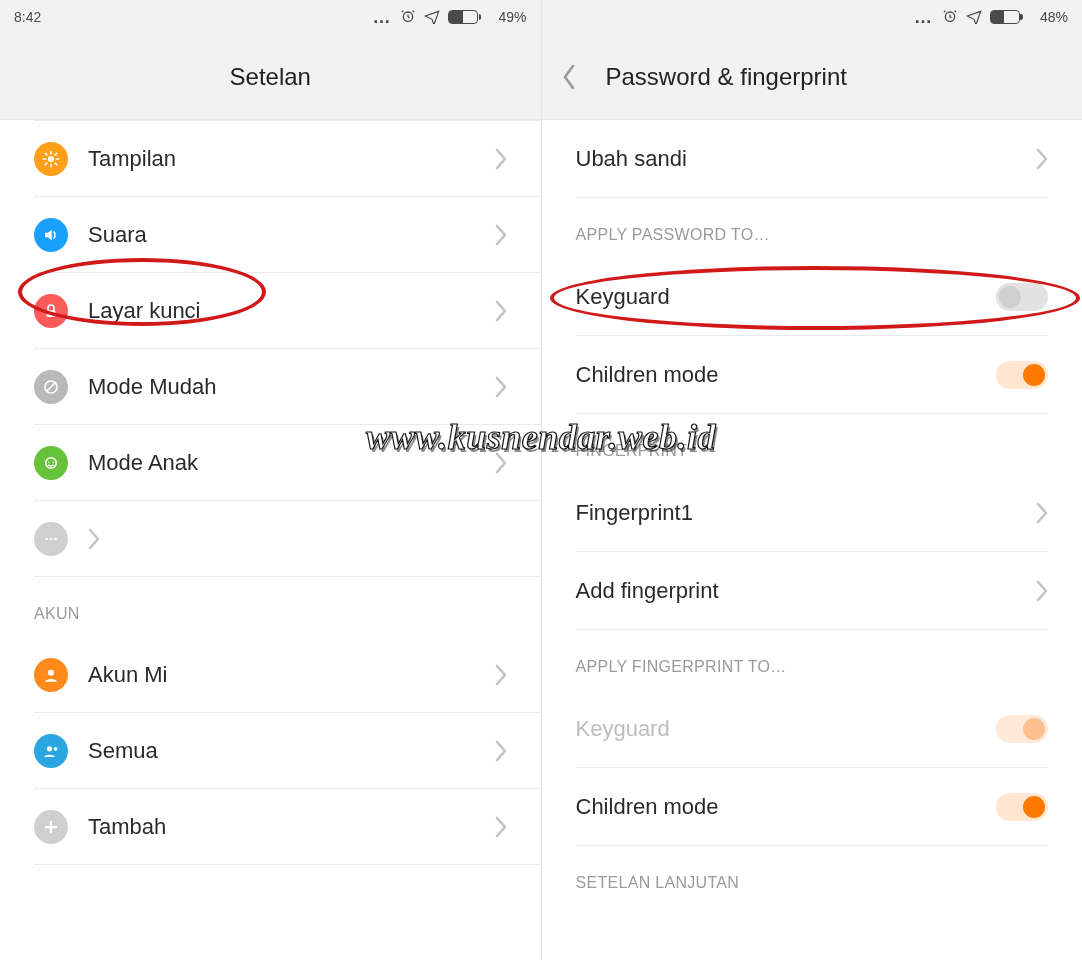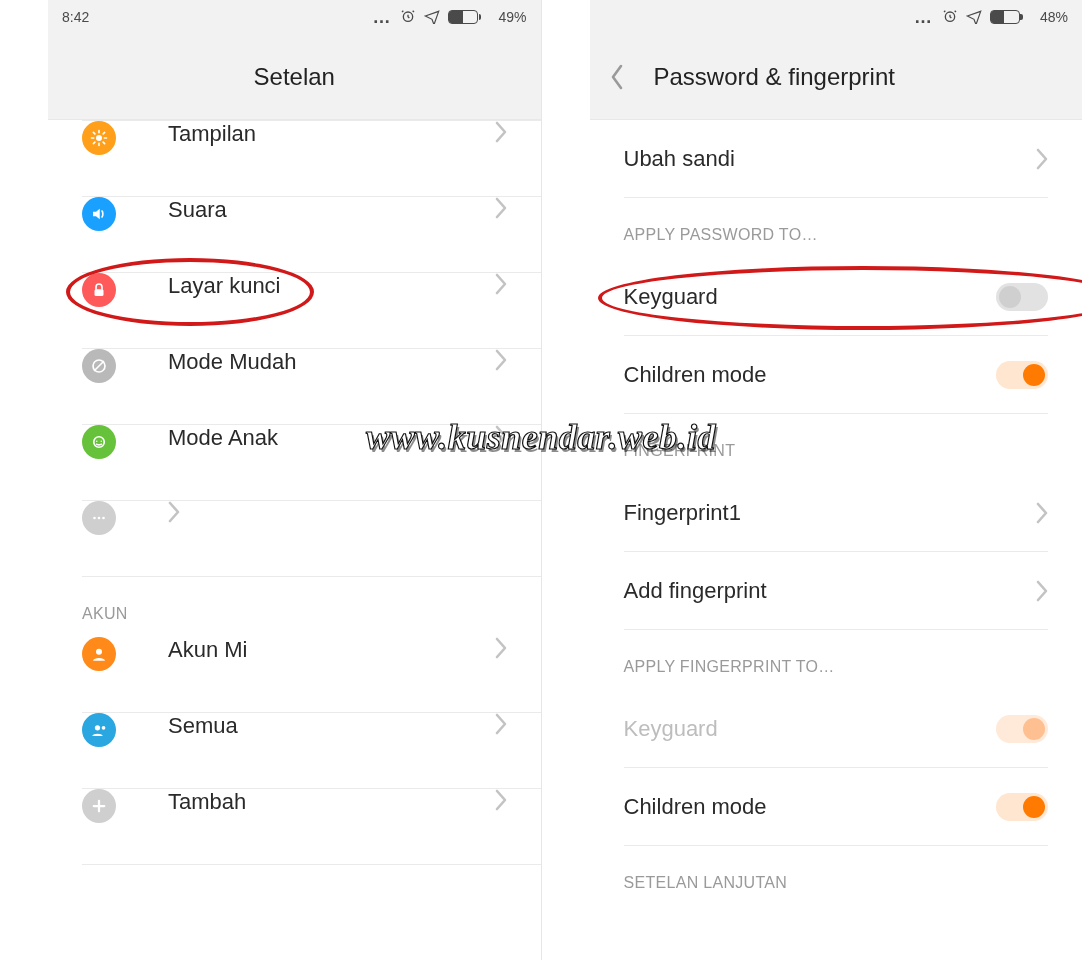--- a/index.html
+++ b/index.html
@@ -1,18 +1,18 @@
 <!DOCTYPE html>
 <html><head>
 <meta charset="utf-8">
 <style>
   * { box-sizing: border-box; margin: 0; padding: 0; }
   html, body { font-family: -apple-system, "Helvetica Neue", Arial, sans-serif; background: #fff; }
   .stage { width: 1082px; height: 960px; position: relative; display: flex; background: #fff; }
-  .phone { flex: 1; height: 100%; background: #fff; position: relative; overflow: hidden; margin-left: 48px; }
+  .phone { flex: 1; height: 100%; background: #fff; position: relative; overflow: hidden; }
   .phone:first-child { border-right: 1px solid #e6e6e6; }
 
   
   .statusbar {
     height: 34px; background: #f2f2f2; display: flex; align-items: center;
     justify-content: space-between; padding: 0 14px; font-size: 14px; color: #4a4a4a;
   }
   .statusbar .right { display: flex; align-items: center; gap: 8px; }
   .dots { letter-spacing: 2px; font-weight: bold; font-size: 18px; }
   .batt { display: flex; align-items: center; gap: 20px; }
@@ -34,22 +34,22 @@
   .titlebar.left-title { justify-content: flex-start; padding-left: 20px; gap: 12px; }
   .titlebar .back {
     position: relative; margin-right: 18px; width: 14px; height: 26px;
   }
   .titlebar .back svg { width: 14px; height: 26px; }
   .titlebar h1 { font-size: 24px; font-weight: 500; color: #222; }
 
   
   .list { padding: 0 0 0 34px; }
   .row {
-    display: flex; align-items: flex-start; height: 76px; position: relative;
-    border-bottom: 1px solid #eaeaea; padding-right: 34px; gap: 32px;
+    display: flex; align-items: center; height: 76px; position: relative;
+    border-bottom: 1px solid #eaeaea; padding-right: 34px;
   }
   .row .icn {
     width: 34px; height: 34px; border-radius: 50%; margin-right: 20px;
     display: flex; align-items: center; justify-content: center; flex-shrink: 0;
   }
   .row .label { font-size: 22px; color: #2a2a2a; flex: 1; }
   .row .chev { width: 12px; height: 22px; opacity: 0.35; }
   .row .chev svg { width: 12px; height: 22px; }
 
   .sect-head {

